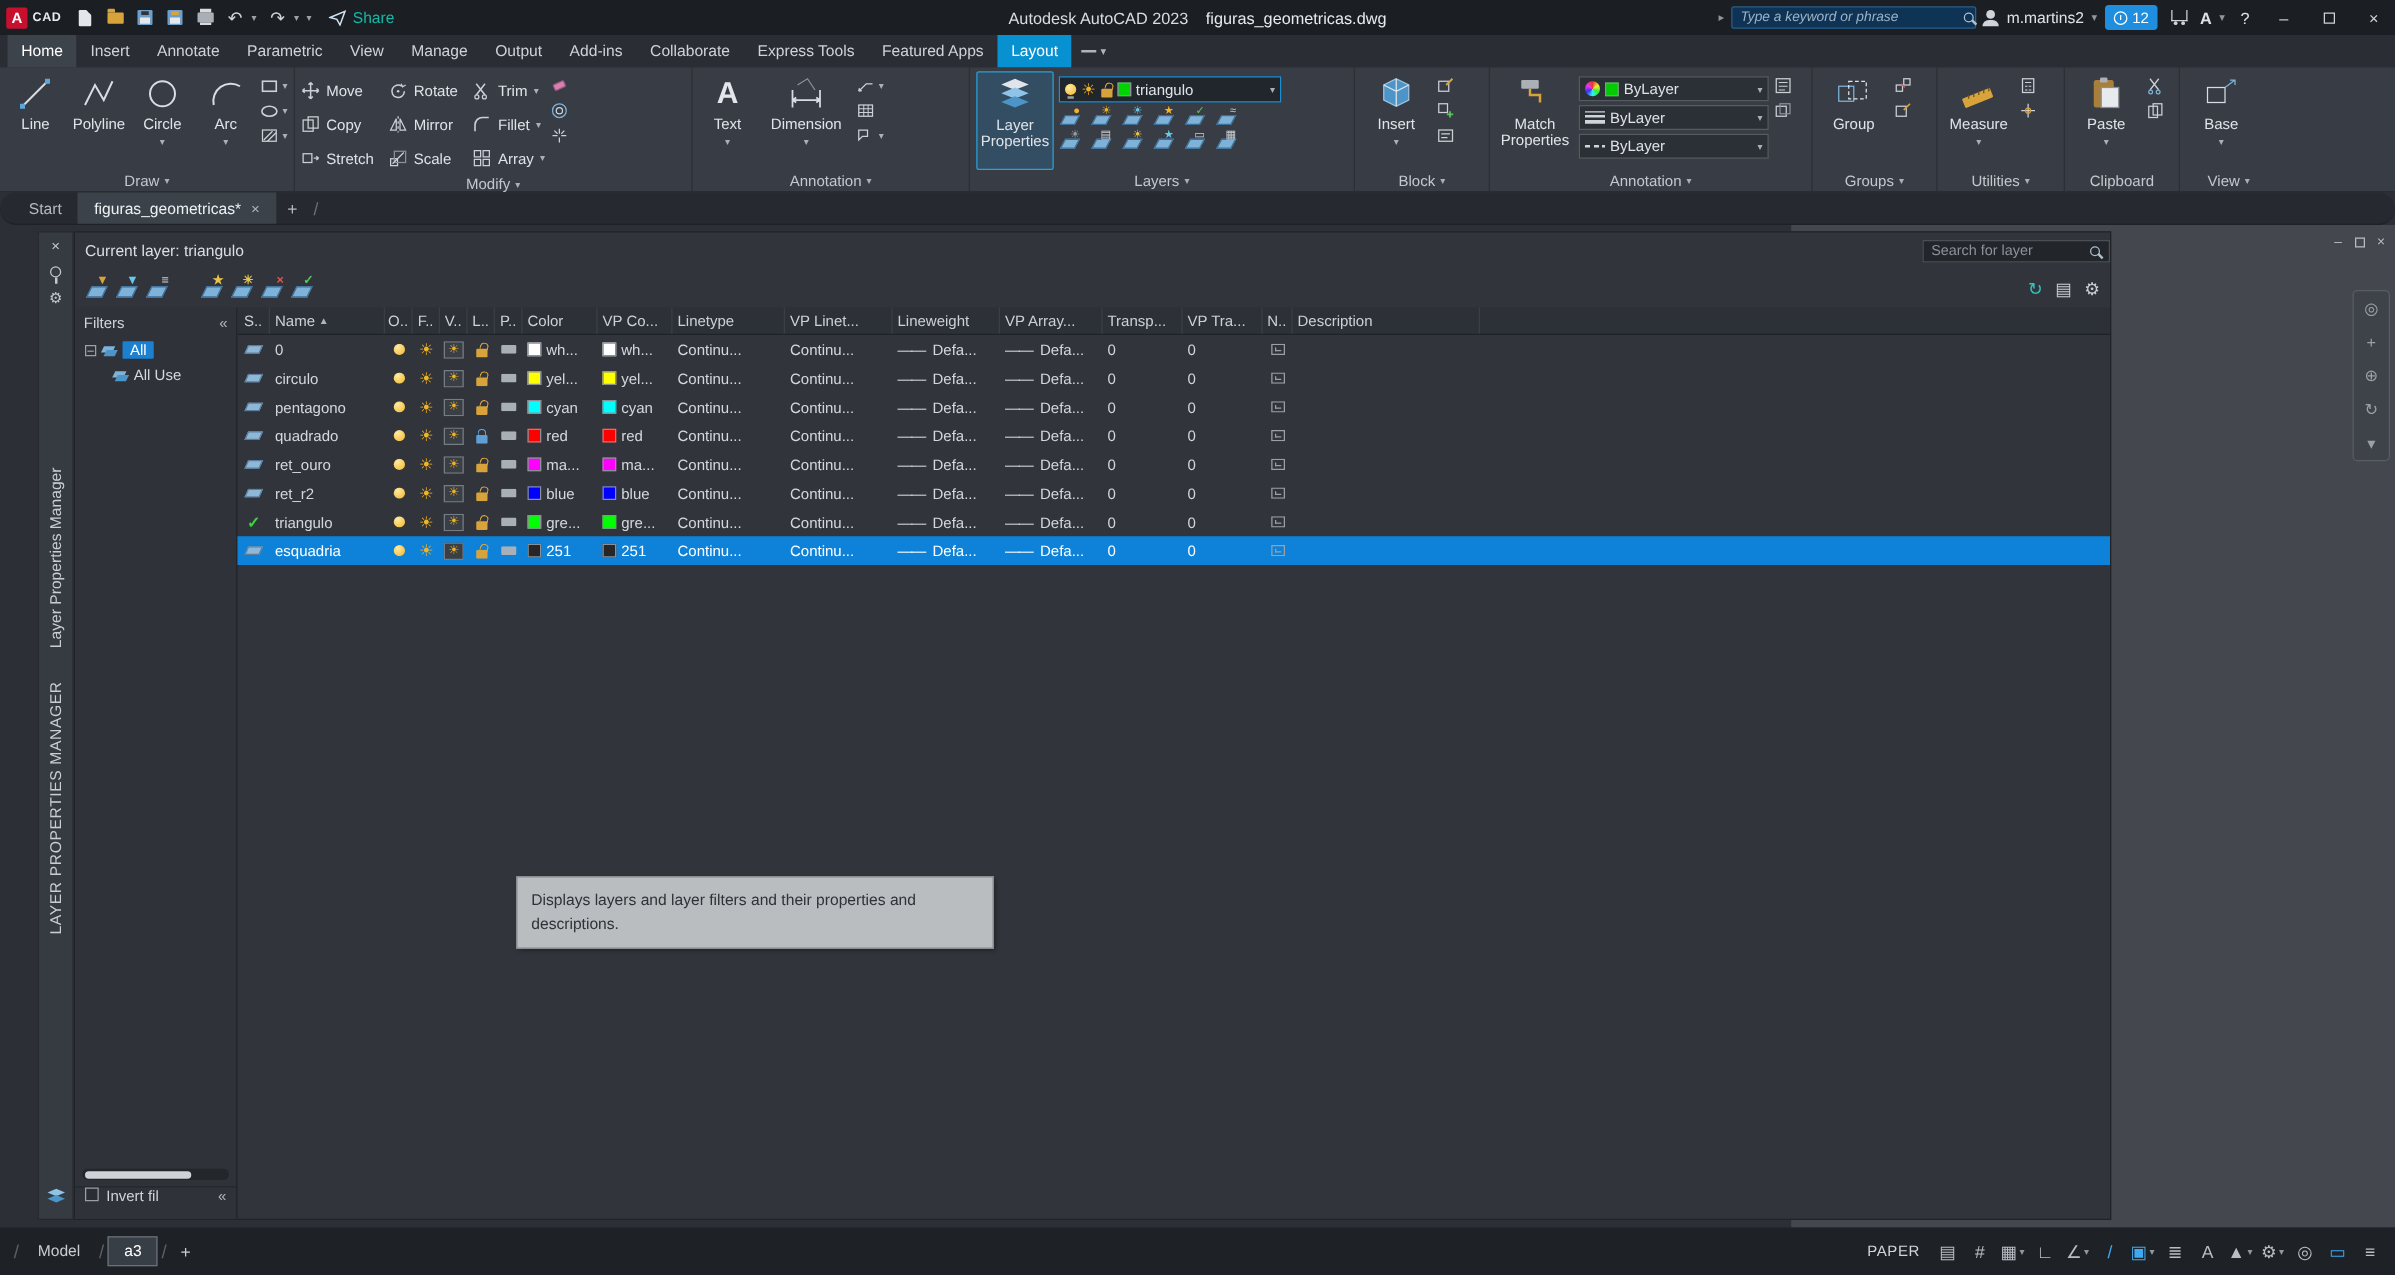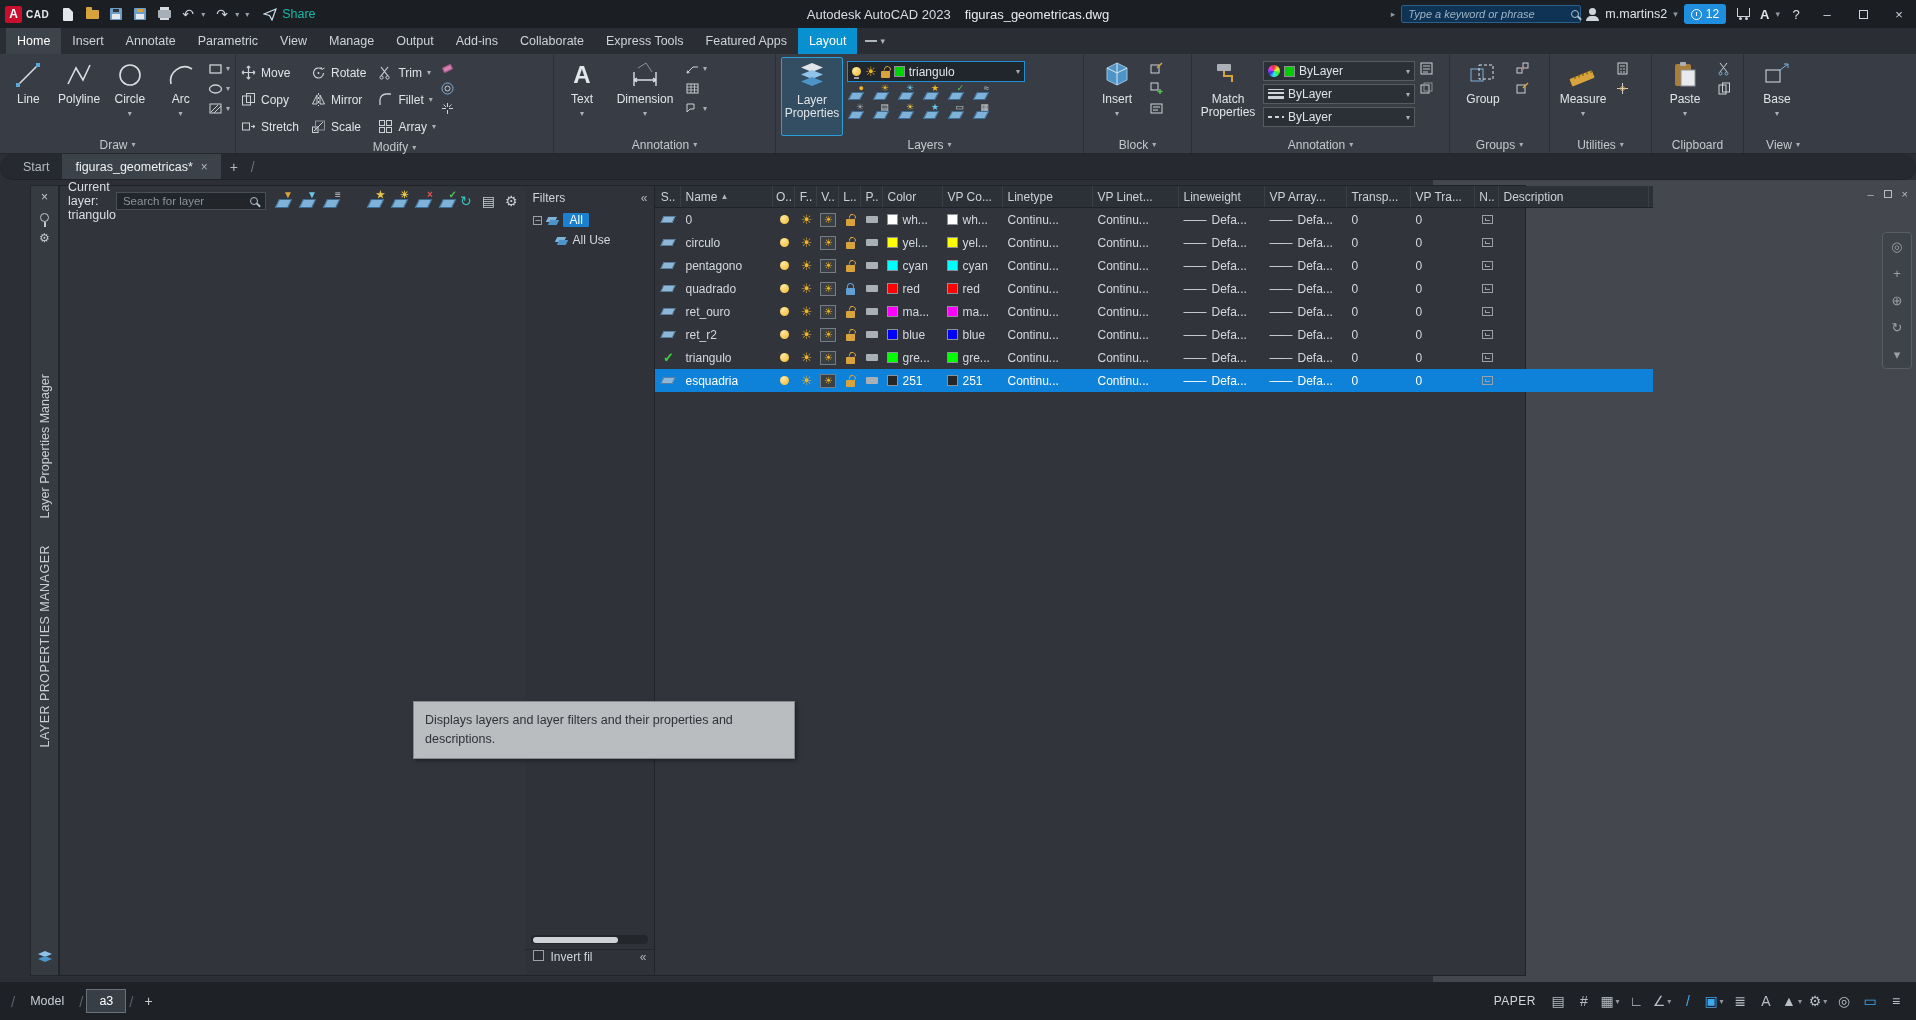--- a/index.html
+++ b/index.html
@@ -23,21 +23,21 @@
   .i-floppy.plus::after { background:#d9a33c; }
   .i-printer { width:13px; height:8px; background:#a9afb6; border-radius:1px; position:relative; }
   .i-printer::before { content:""; position:absolute; top:-3px; left:2px; width:9px; height:3px; background:#d7dbdf; }
   .i-printer::after { content:""; position:absolute; bottom:-2px; left:2px; width:9px; height:2px; background:#d7dbdf; }
   .qcaret { font-size:8px; color:#9aa1a8; width:8px; }
   .share { display:flex; align-items:center; gap:5px; color:#14b8a6; margin-left:10px; font-size:12.5px; }
   .tb-center { position:absolute; left:0; right:0; top:0; height:28px; display:flex; align-items:center; justify-content:center; gap:14px; pointer-events:none; font-size:13px; }
   .tb-center .app { color:#d9dde2; } .tb-center .doc { color:#e8ebee; }
   .tb-right { margin-left:auto; display:flex; align-items:center; gap:6px; height:100%; padding-right:2px; }
   .tb-chev { color:#8f969d; font-size:9px; }
-  .tb-search { width:180px; height:18px; background:#0e3354; border:1px solid #2a5f8a; border-radius:2px; color:#cfe0ee; font-style:italic; font-size:11px; padding:0 18px 0 6px; outline:none; font-family:"Liberation Sans",sans-serif; }
+  .tb-search { width:196px; height:18px; background:#0e3354; border:1px solid #2a5f8a; border-radius:2px; color:#cfe0ee; font-style:italic; font-size:11px; padding:0 18px 0 6px; outline:none; font-family:"Liberation Sans",sans-serif; }
   .tb-search::placeholder { color:#9fb3c6; }
   .mag { width:8px; height:8px; border:1.5px solid #aebfcd; border-radius:50%; position:relative; display:inline-block; }
   .mag::after { content:""; position:absolute; width:5px; height:1.5px; background:#aebfcd; transform:rotate(45deg); right:-4px; bottom:-1px; }
   .mag.in-search { margin-left:-16px; }
   .person { width:14px; height:13px; position:relative; }
   .person::before { content:""; position:absolute; left:4px; top:0; width:7px; height:7px; border-radius:50%; background:#cfd4da; }
   .person::after { content:""; position:absolute; left:1px; bottom:0; width:13px; height:5px; border-radius:6px 6px 0 0; background:#cfd4da; }
   .username { font-size:12.5px; color:#dfe3e7; }
   .clockbadge { display:flex; align-items:center; gap:4px; background:#1f8ede; border-radius:3px; height:20px; padding:0 7px; color:#fff; font-size:12px; }
   .clockface { width:11px; height:11px; border:1.5px solid #fff; border-radius:50%; position:relative; }
@@ -124,21 +124,21 @@
   .paper-gray { position:absolute; left:7px; top:758px; width:84px; height:37px; background:#a9adb1; }
 
   
   .pstrip { position:absolute; left:30px; top:5px; width:29px; height:791px; background:#363b41; border:1px solid #24282d; display:flex; flex-direction:column; align-items:center; padding-top:5px; gap:10px; }
   .pstrip .sic { color:#c3c8ce; font-size:12px; line-height:12px; }
   .pin-ic { width:9px; height:9px; border:1.5px solid #c3c8ce; border-radius:50%; position:relative; }
   .pin-ic::after { content:""; position:absolute; left:3px; top:8px; width:1.5px; height:5px; background:#c3c8ce; }
   .vtext { writing-mode:vertical-rl; transform:rotate(180deg); font-size:12.5px; color:#c9ced4; white-space:nowrap; }
   .vtext.caps { letter-spacing:.5px; }
   .striplayers { margin-top:auto; margin-bottom:8px; }
-  .pmain { position:absolute; left:59px; top:5px; width:1467px; height:791px; background:#31353b; border:1px solid #202428; display:flex; }
+  .pmain { position:absolute; left:59px; top:5px; width:1630px; height:791px; background:#31353b; border:1px solid #202428; display:flex; flex-direction:column; }
   .prow1 { height:30px; display:flex; align-items:center; padding:0 8px; }
   .prow1 .curlayer { font-size:12.5px; color:#dbdfe4; }
   .psearch-wrap { margin-left:auto; display:flex; align-items:center; }
   .psearch { width:150px; height:18px; background:#22262b; border:1px solid #4a4f55; color:#cfd4da; font-size:11.5px; padding:0 18px 0 6px; outline:none; font-family:"Liberation Sans",sans-serif; }
   .psearch::placeholder { color:#8b9299; }
   .prow2 { height:30px; display:flex; align-items:center; gap:4px; padding:0 8px; }
   .tbgroup { display:flex; gap:6px; align-items:center; }
   .tbgap { width:18px; }
   .tbic { width:18px; height:16px; position:relative; display:inline-block; }
   .tbic::before { content:""; position:absolute; left:3px; top:6px; width:11px; height:7px; background:#7fb2d9; transform:skewX(-26deg); border:1px solid #3c6e96; }

